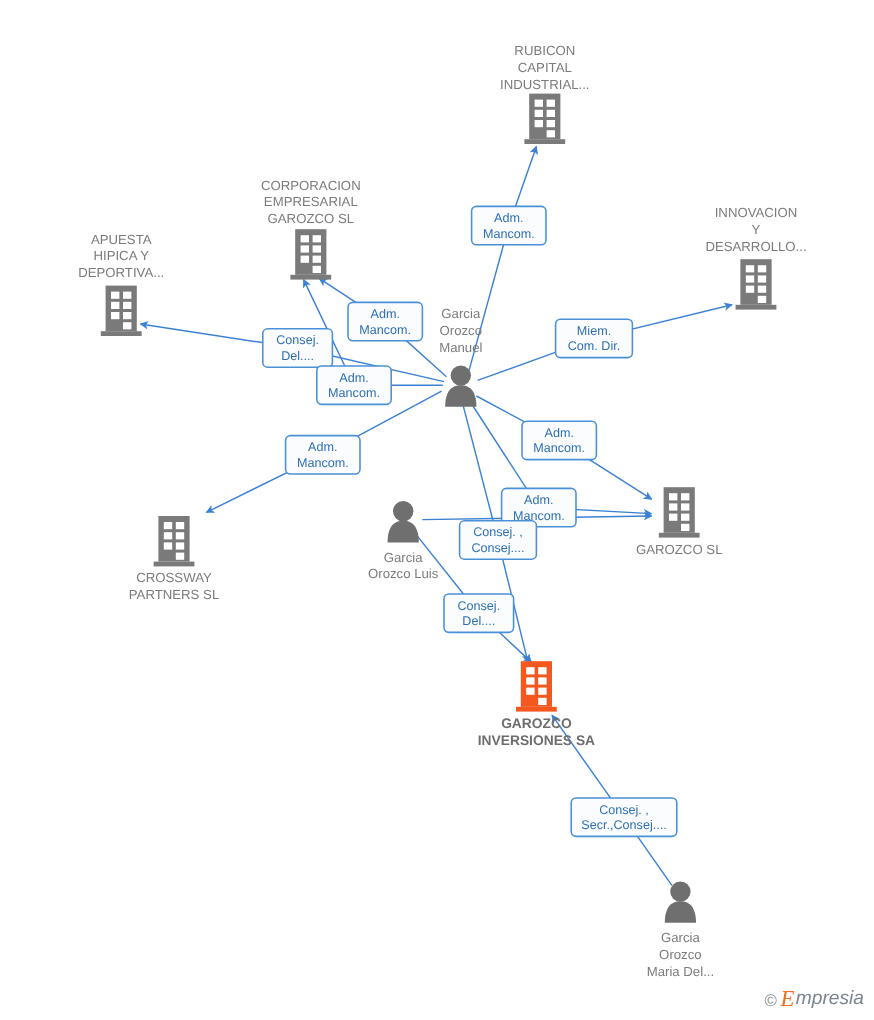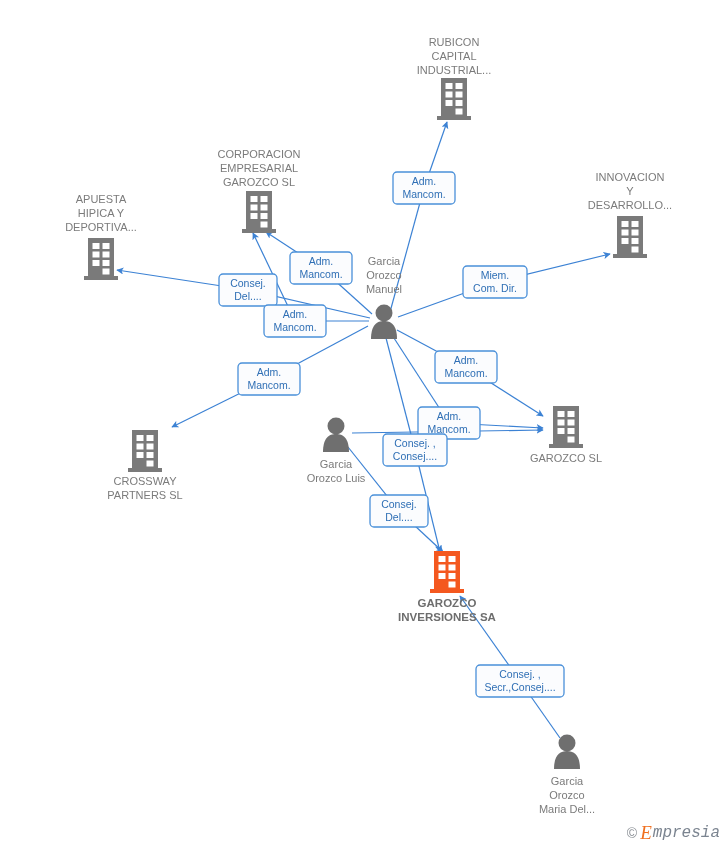--- a/index.html
+++ b/index.html
@@ -66,21 +66,21 @@
     color: #f07020;
     font-size: 19px;
     font-style: italic;
     font-family: "Liberation Serif", serif;
   }
   .watermark .brand-rest {
     color: #7b8490;
     font-size: 16px;
     font-style: italic;
     margin-left: -2px;
-    font-family: Liberation Mono, monospace;
+    font-family: Liberation Sans, sans-serif;
     text-align: center;
   }
 </style>
 </head>
 <body>
 
 <svg id="graph" viewBox="0 0 728 850" xmlns="http://www.w3.org/2000/svg">
   <defs>
     <marker id="arrow" viewBox="0 0 10 10" refX="9" refY="5" markerWidth="6" markerHeight="6" orient="auto-start-reverse">
       <path d="M 0 0 L 10 5 L 0 10 L 2.5 5 z" fill="#3c82d4"></path>

